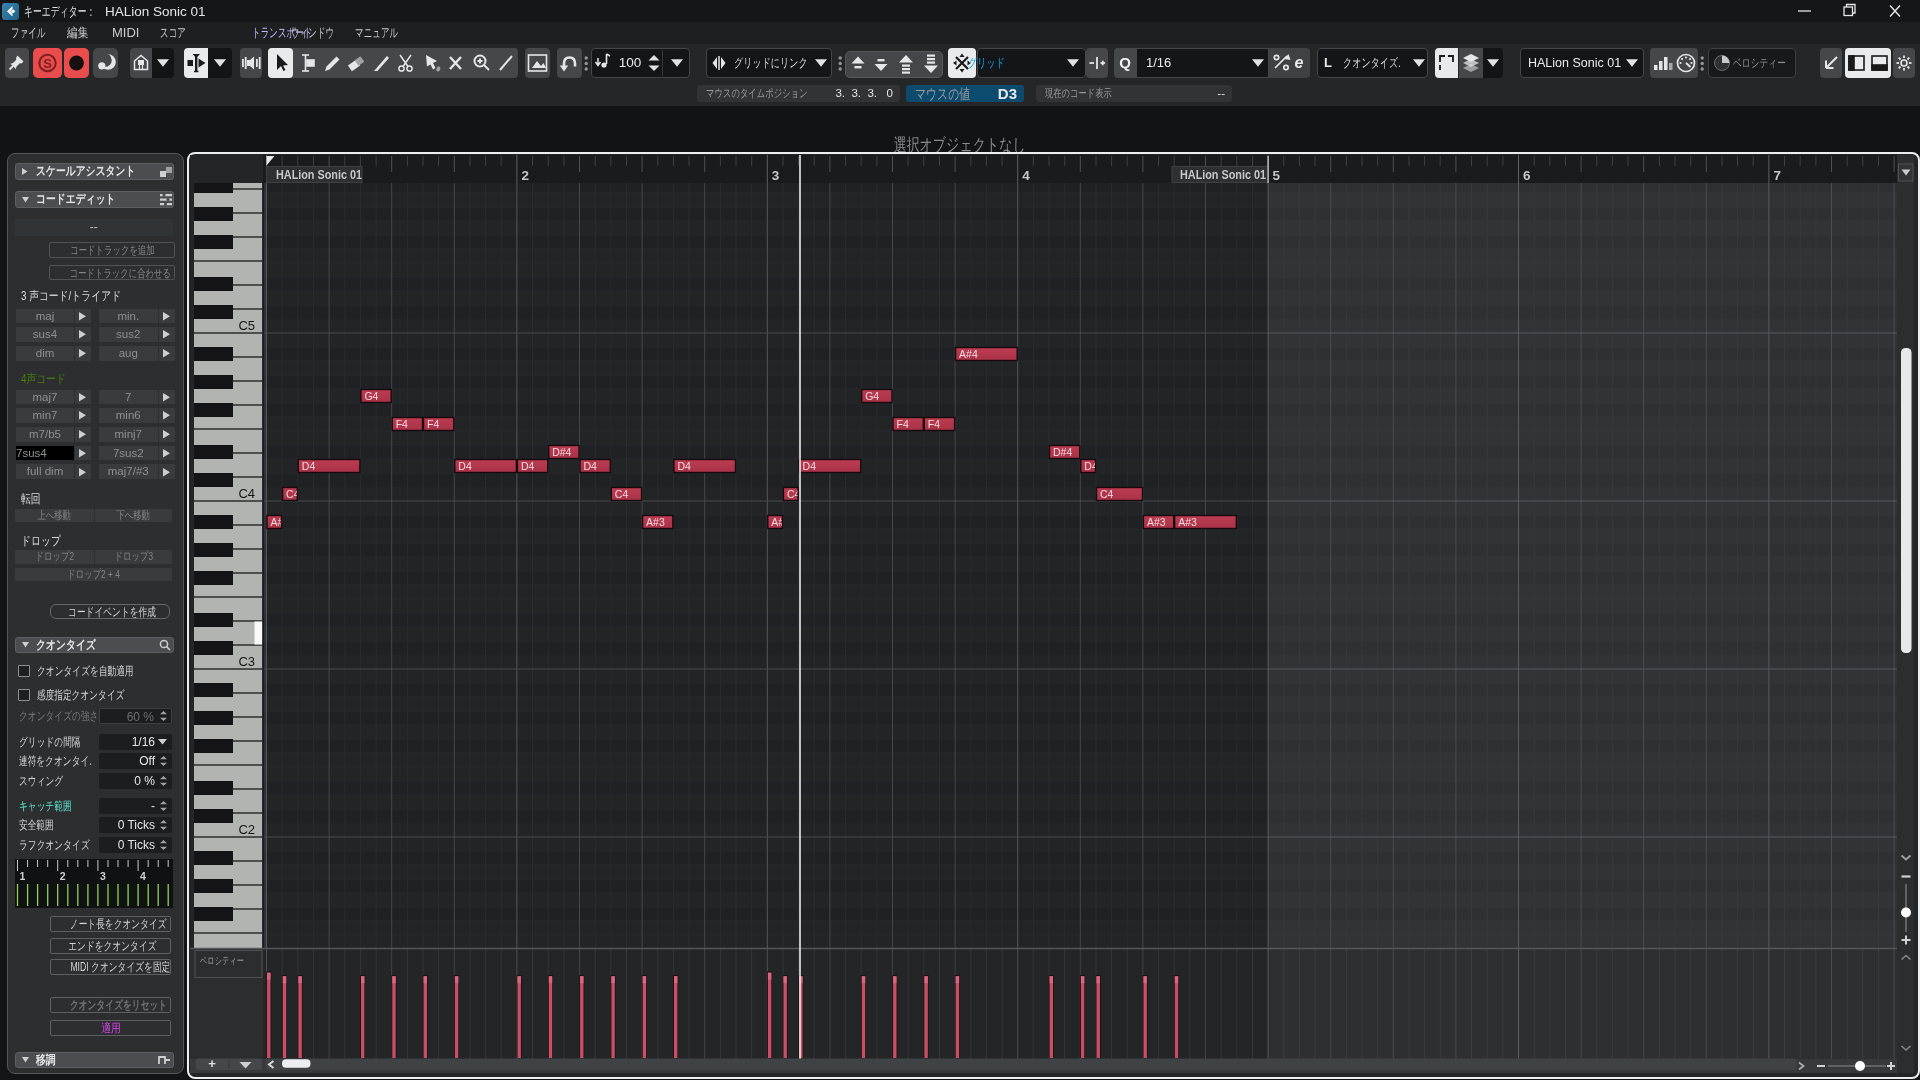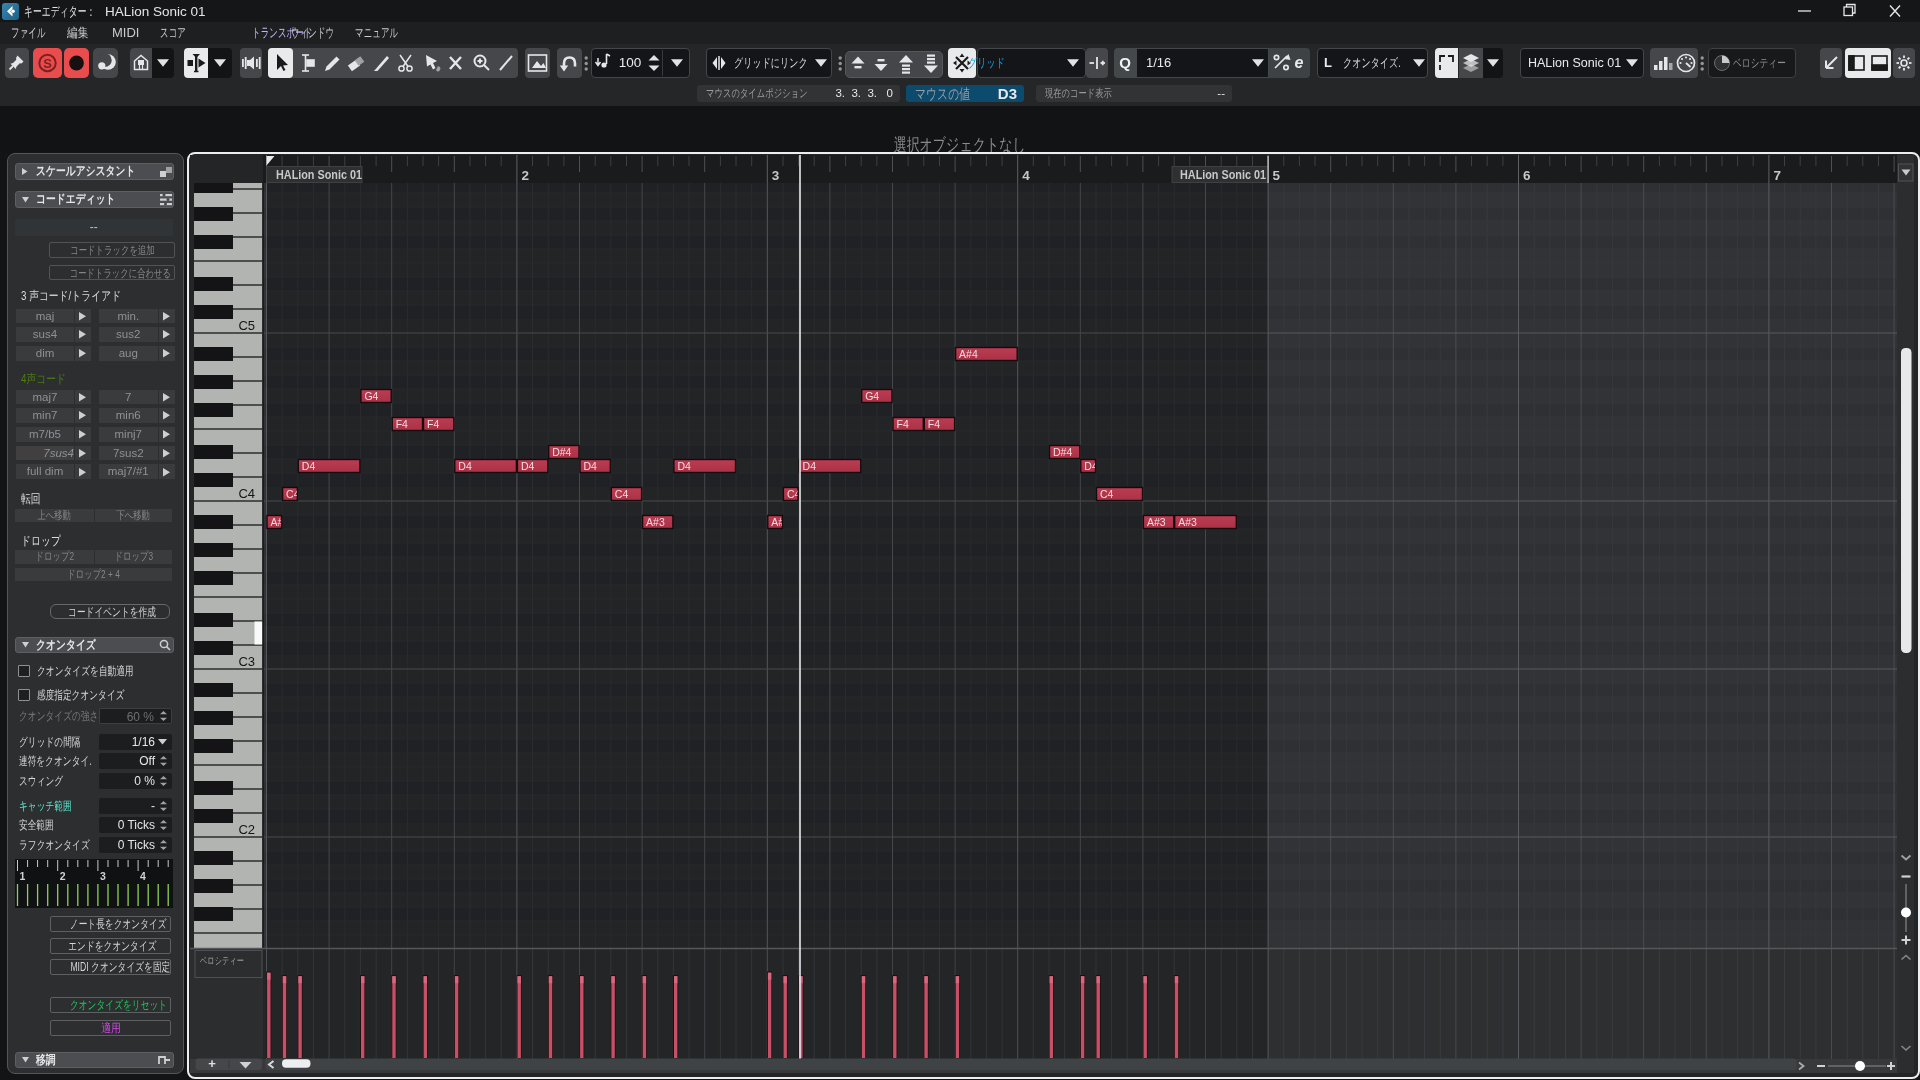--- a/index.html
+++ b/index.html
@@ -437,36 +437,36 @@
 <div class="abs" style="left:16px;top:426.9px;width:58px;height:14.8px;background:#393b3d;color:#8f9193;font-size:11.5px;line-height:14.5px;text-align:center;">m7/b5</div>
 <div class="abs" style="left:75px;top:426.9px;width:16px;height:14.8px;background:#393b3d;"></div>
 <svg class="abs" style="left:79px;top:430.09999999999997px" width="8" height="9">
     <polygon points="0,0 7,4.2 0,8.4" fill="#cdcfd1"></polygon>
   </svg>
 <div class="abs" style="left:99px;top:426.9px;width:58.5px;height:14.8px;background:#393b3d;color:#8f9193;font-size:11.5px;line-height:14.5px;text-align:center;">minj7</div>
 <div class="abs" style="left:158.5px;top:426.9px;width:16px;height:14.8px;background:#393b3d;"></div>
 <svg class="abs" style="left:162.5px;top:430.09999999999997px" width="8" height="9">
     <polygon points="0,0 7,4.2 0,8.4" fill="#cdcfd1"></polygon>
   </svg>
-<div class="abs" style="left:16px;top:445.6px;width:58px;height:14.8px;background:#404040;color:#8f9193;font-size:11.5px;line-height:14.5px;text-align:right;font-style:italic;">7sus4</div>
+<div class="abs" style="left:16px;top:445.6px;width:58px;height:14.8px;background:#000000;color:#8f9193;font-size:11.5px;line-height:14.5px;text-align:left;">7sus4</div>
 <div class="abs" style="left:75px;top:445.6px;width:16px;height:14.8px;background:#393b3d;"></div>
 <svg class="abs" style="left:79px;top:448.8px" width="8" height="9">
     <polygon points="0,0 7,4.2 0,8.4" fill="#cdcfd1"></polygon>
   </svg>
 <div class="abs" style="left:99px;top:445.6px;width:58.5px;height:14.8px;background:#393b3d;color:#8f9193;font-size:11.5px;line-height:14.5px;text-align:center;">7sus2</div>
 <div class="abs" style="left:158.5px;top:445.6px;width:16px;height:14.8px;background:#393b3d;"></div>
 <svg class="abs" style="left:162.5px;top:448.8px" width="8" height="9">
     <polygon points="0,0 7,4.2 0,8.4" fill="#cdcfd1"></polygon>
   </svg>
 <div class="abs" style="left:16px;top:464.3px;width:58px;height:14.8px;background:#393b3d;color:#8f9193;font-size:11.5px;line-height:14.5px;text-align:center;">full dim</div>
 <div class="abs" style="left:75px;top:464.3px;width:16px;height:14.8px;background:#393b3d;"></div>
 <svg class="abs" style="left:79px;top:467.5px" width="8" height="9">
     <polygon points="0,0 7,4.2 0,8.4" fill="#cdcfd1"></polygon>
   </svg>
-<div class="abs" style="left:99px;top:464.3px;width:58.5px;height:14.8px;background:#393b3d;color:#8f9193;font-size:11.5px;line-height:14.5px;text-align:center;">maj7/#1</div>
+<div class="abs" style="left:99px;top:464.3px;width:58.5px;height:14.8px;background:#393b3d;color:#8f9193;font-size:11.5px;line-height:14.5px;text-align:center;">maj7/#3</div>
 <div class="abs" style="left:158.5px;top:464.3px;width:16px;height:14.8px;background:#393b3d;"></div>
 <svg class="abs" style="left:162.5px;top:467.5px" width="8" height="9">
     <polygon points="0,0 7,4.2 0,8.4" fill="#cdcfd1"></polygon>
   </svg>
 <div class="abs" style="left:21px;top:491px;width:160px;height:13px;color:#dadcde;font-size:12.5px;"><span class="jh">転回</span></div>
 <div class="abs" style="left:15px;top:508.5px;width:78.5px;height:13.5px;background:#393b3d;color:#85878a;font-size:11.5px;line-height:13.5px;text-align:center;"><span class="jc">上へ移動</span></div>
 <div class="abs" style="left:94.5px;top:508.5px;width:77.5px;height:13.5px;background:#393b3d;color:#85878a;font-size:11.5px;line-height:13.5px;text-align:center;"><span class="jc">下へ移動</span></div>
 <div class="abs" style="left:21px;top:533px;width:160px;height:13px;color:#dadcde;font-size:12.5px;"><span class="jh">ドロップ</span></div>
 <div class="abs" style="left:15px;top:550px;width:78.5px;height:13.5px;background:#393b3d;color:#85878a;font-size:11.5px;line-height:13.5px;text-align:center;"><span class="jc">ドロップ2</span></div>
 <div class="abs" style="left:94.5px;top:550px;width:77.5px;height:13.5px;background:#393b3d;color:#85878a;font-size:11.5px;line-height:13.5px;text-align:center;"><span class="jc">ドロップ3</span></div>
@@ -575,21 +575,21 @@
     <line x1="153.2" y1="1" x2="153.2" y2="8" stroke="#c8cacc" stroke-width="1"></line>
     <line x1="153.2" y1="25" x2="153.2" y2="47" stroke="#8fd14f" stroke-width="1.3"></line>
     <text x="4.5" y="21" font-size="10.5" fill="#d0d2d4" font-weight="bold" font-family="Liberation Sans">1</text>
     <text x="44.7" y="21" font-size="10.5" fill="#d0d2d4" font-weight="bold" font-family="Liberation Sans">2</text>
     <text x="84.9" y="21" font-size="10.5" fill="#d0d2d4" font-weight="bold" font-family="Liberation Sans">3</text>
     <text x="125.1" y="21" font-size="10.5" fill="#d0d2d4" font-weight="bold" font-family="Liberation Sans">4</text>
   </svg>
 <div class="abs" style="left:50px;top:916px;width:121px;height:16px;border:1px solid #5e6062;border-radius:2px;color:#d3d5d7;font-size:12px;line-height:15.5px;text-align:center;"><span class="jc">ノート長をクオンタイズ</span></div>
 <div class="abs" style="left:50px;top:937.5px;width:121px;height:16px;border:1px solid #5e6062;border-radius:2px;color:#d3d5d7;font-size:12px;line-height:15.5px;text-align:center;"><span class="jc">エンドをクオンタイズ</span></div>
 <div class="abs" style="left:50px;top:959px;width:121px;height:16px;border:1px solid #5e6062;border-radius:2px;color:#d3d5d7;font-size:12px;line-height:15.5px;text-align:center;"><span class="jc">MIDI クオンタイズを固定</span></div>
-<div class="abs" style="left:50px;top:996.5px;width:121px;height:16px;border:1px solid #5e6062;border-radius:2px;color:#22c55e;font-size:12px;line-height:15.5px;text-align:center;"><span class="jc">クオンタイズをリセット</span></div>
+<div class="abs" style="left:50px;top:996.5px;width:121px;height:16px;border:1px solid #5e6062;border-radius:2px;color:#737373;font-size:12px;line-height:15.5px;text-align:center;font-weight:bold;"><span class="jc">クオンタイズをリセット</span></div>
 <div class="abs" style="left:50px;top:1019.5px;width:121px;height:16px;border:1px solid #5e6062;border-radius:2px;color:#d946ef;font-size:12px;line-height:15.5px;text-align:center;"><span class="jk">適用</span></div>
 <div class="abs" style="left:15px;top:1051.5px;width:159px;height:16.5px;background:#4b4d50;border:1px solid #5d6063;border-radius:3px;"></div>
 <svg class="abs" style="left:21.5px;top:1057px" width="9" height="7">
     <polygon points="0,0 7,0 3.5,5.5" fill="#cdcfd1"></polygon>
   </svg>
 <div class="abs" style="left:36px;top:1051.5px;height:16.5px;line-height:16.5px;color:#e3e5e7;font-size:12.5px;font-weight:bold;"><span class="jh">移調</span></div>
 <svg class="abs" style="left:158px;top:1055px" width="13" height="10">
     <path d="M 1 9 L 1 2 L 7 2 L 7 9 M 7 5 L 12 5" stroke="#cdcfd1" stroke-width="1.8" fill="none"></path>
   </svg>
 <div class="abs" style="left:187px;top:152px;width:1732.5px;height:926.5px;background:#232527;border:2.5px solid #eceff1;border-radius:8px;"></div>

